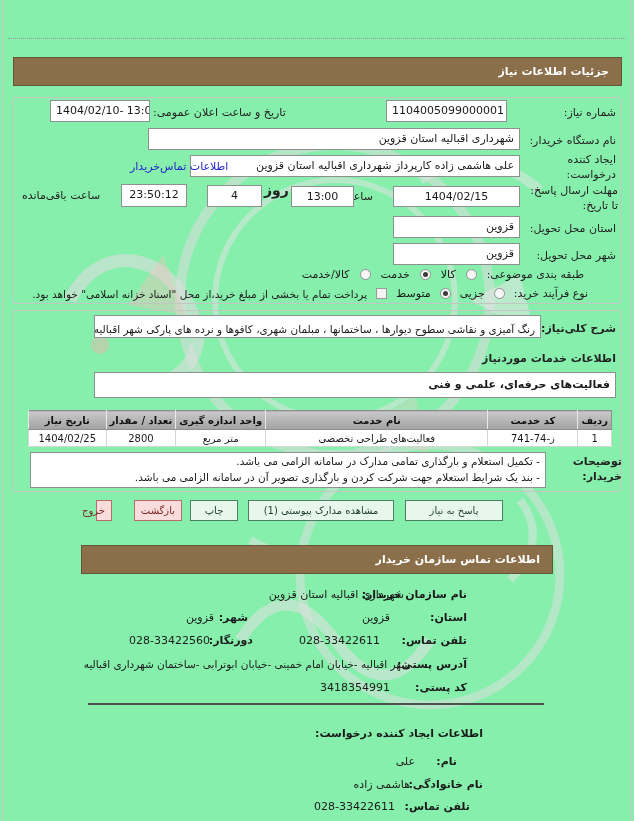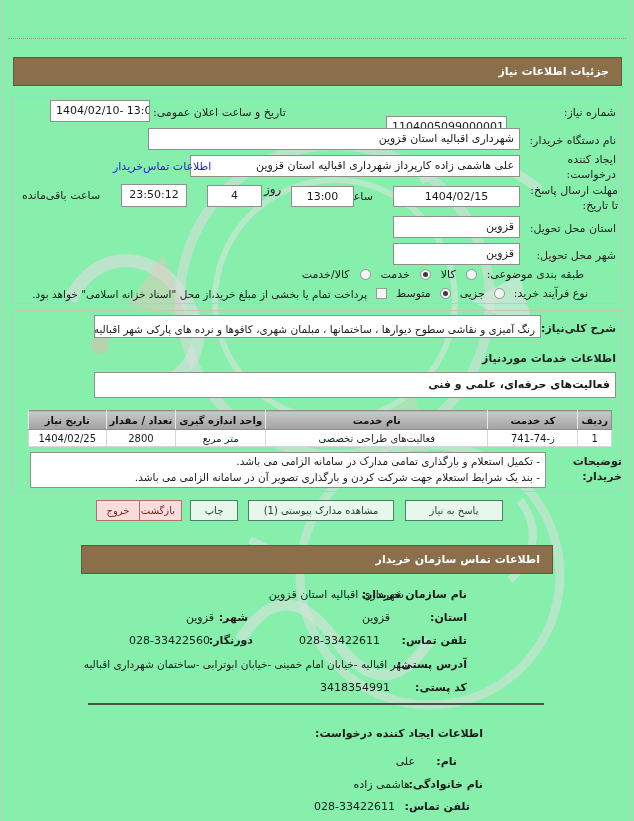--- a/index.html
+++ b/index.html
@@ -87,36 +87,36 @@
     <div class="edge r"></div>
     <div class="dotline"></div>
 
     <div class="barhdr bar1">
       <span>جزئیات اطلاعات نیاز</span>
     </div>
 
     <div class="panel panel1"></div>
 
     <span class="lbl" style="right:18px; top:106px;">شماره نیاز:</span>
-    <div class="ibox num" style="left:386px; top:116px; width:121px; height:22px;">1104005099000001</div>
+    <div class="ibox num" style="left:386px; top:100px; width:121px; height:22px;">1104005099000001</div>
     <span class="lbl" style="left:153px; top:106px;">تاریخ و ساعت اعلان عمومی:</span>
     <div class="ibox num ctr" style="left:50px; top:100px; width:100px; height:22px;">1404/02/10- 13:04</div>
 
     <span class="lbl" style="right:18px; top:134px;">نام دستگاه خریدار:</span>
     <div class="ibox" style="left:148px; top:128px; width:372px; height:22px;">شهرداری اقبالیه استان قزوین</div>
 
     <span class="lbl2" style="right:18px; top:153px; width:78px;">ایجاد کننده درخواست:</span>
     <div class="ibox" style="left:190px; top:155px; width:330px; height:22px;">علی هاشمی زاده کارپرداز شهرداری اقبالیه استان قزوین</div>
-    <span class="link" style="left:113px; top:160px;">اطلاعات تماس‌خریدار</span>
+    <span class="link" style="left:130px; top:160px;">اطلاعات تماس‌خریدار</span>
 
     <span class="lbl2" style="right:16px; top:184px; width:96px;">مهلت ارسال پاسخ: تا تاریخ:</span>
     <div class="ibox num ctr" style="left:393px; top:186px; width:127px; height:21px;">1404/02/15</div>
     <span class="lbl" style="left:343px; top:190px;">ساعت</span>
     <div class="ibox num ctr" style="left:291px; top:186px; width:63px; height:21px;">13:00</div>
-    <span class="lbl" style="left:264px; top:182px; font-size:12px;">روز</span>
+    <span class="lbl" style="left:264px; top:182px; font-size:14px;font-weight:bold;">روز</span>
     <div class="ibox num ctr" style="left:207px; top:185px; width:55px; height:22px;">4</div>
     <div class="ibox num ctr" style="left:121px; top:184px; width:66px; height:23px;">23:50:12</div>
     <span class="lbl" style="left:22px; top:189px;">ساعت باقی‌مانده</span>
 
     <span class="lbl" style="right:18px; top:222px;">استان محل تحویل:</span>
     <div class="ibox" style="left:393px; top:216px; width:127px; height:22px;">قزوین</div>
 
     <span class="lbl" style="right:18px; top:249px;">شهر محل تحویل:</span>
     <div class="ibox" style="left:393px; top:243px; width:127px; height:22px;">قزوین</div>
 
@@ -176,21 +176,21 @@
     <span class="lbl2 blbl" style="right:12px; top:455px; width:76px;">توضیحات خریدار:</span>
     <div class="ibox" style="left:30px; top:452px; width:516px; height:36px; line-height:1.55; font-size:10.5px; white-space:normal;">
       <div>- تکمیل استعلام و بارگذاری تمامی مدارک در سامانه الزامی می باشد.</div>
       <div>- بند یک شرایط استعلام جهت شرکت کردن و بارگذاری تصویر آن در سامانه الزامی می باشد.</div>
     </div>
 
     <button class="btn" style="left:405px; top:500px; width:98px;">پاسخ به نیاز</button>
     <button class="btn" style="left:248px; top:500px; width:146px;">مشاهده مدارک پیوستی (1)</button>
     <button class="btn" style="left:190px; top:500px; width:48px;">چاپ</button>
     <button class="btn red" style="left:134px; top:500px; width:48px;">بازگشت</button>
-    <button class="btn red" style="left:96px;  top:500px; width:44px;">خروج</button>
+    <button class="btn red" style="left:96px;  top:500px; width:16px;">خروج</button>
 
     <div class="barhdr bar2">
       <span>اطلاعات تماس سازمان خریدار</span>
     </div>
 
     <span class="crow-lbl" style="right:167px; top:588px;">نام سازمان خریدار:</span>
     <span class="crow-val" style="right:230px; top:588px;">شهرداری اقبالیه استان قزوین</span>
 
     <span class="crow-lbl" style="right:167px; top:611px;">استان:</span>
     <span class="crow-val" style="right:244px; top:611px;">قزوین</span>

